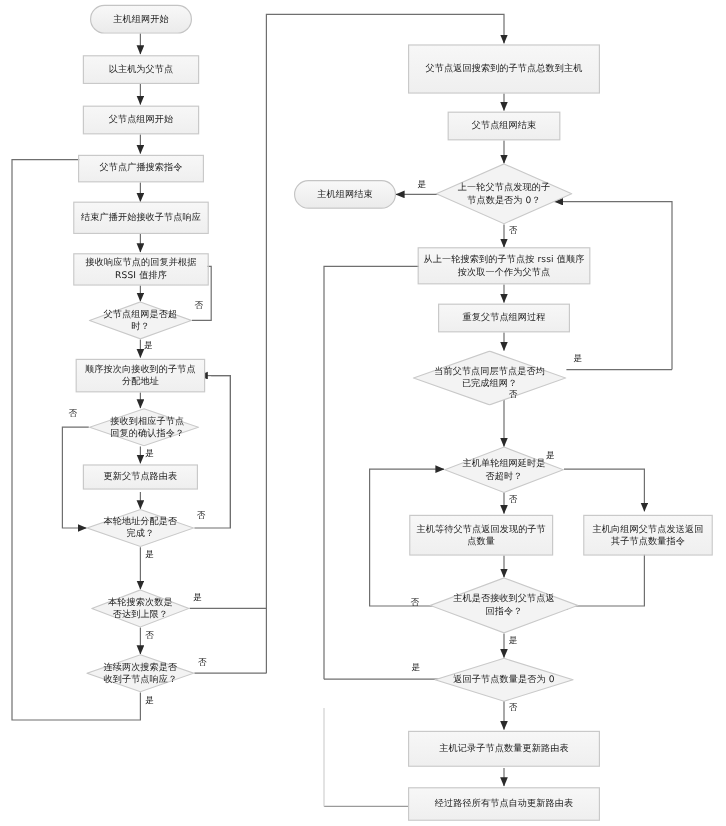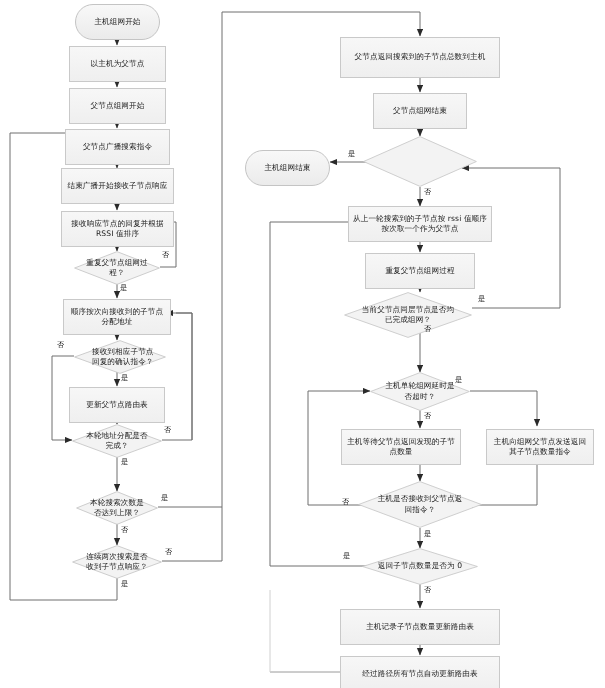--- a/index.html
+++ b/index.html
@@ -24,21 +24,21 @@
     position:absolute;
     box-sizing:border-box;
     display:flex;
     align-items:center;
     justify-content:center;
     text-align:center;
     color:#1a1a1a;
     font-size:7.6px;
     line-height:10.5px;
     letter-spacing:0.1px;
-    padding:17px 3px;
+    padding:5px 3px;
   }
   .proc{
     background:linear-gradient(180deg,#f7f7f7 0%,#efefef 100%);
     border:1px solid #c9c9c9;
   }
   .term{
     background:linear-gradient(180deg,#f8f8f8 0%,#ebebeb 100%);
     border:1px solid #c4c4c4;
     border-radius:999px;
   }
@@ -165,21 +165,21 @@
   </div>
 
   <div class="node proc" style="left:61px;top:211px;width:113px;height:27px;">
     <span>接收响应节点的回复并根据 RSSI 值排序</span>
   </div>
 
   <div class="node dec" style="left:74px;top:251px;width:86px;height:32px;">
     <svg class="decshape" viewBox="0 0 86 32" preserveAspectRatio="none">
       <polygon points="43,0.6 85.4,16 43,31.4 0.6,16" fill="#f3f3f3" stroke="#c9c9c9" stroke-width="0.9"></polygon>
     </svg>
-    <span class="dectext">重复父节点组网过程？</span>
+    <span class="dectext">父节点组网是否超时？</span>
   </div>
 
   <div class="node proc" style="left:63px;top:299px;width:108px;height:28px;">
     <span>顺序按次向接收到的子节点分配地址</span>
   </div>
 
   <div class="node dec" style="left:74px;top:340px;width:92px;height:32px;text-align:right;">
     <svg class="decshape" viewBox="0 0 92 32" preserveAspectRatio="none">
       <polygon points="46,0.6 91.4,16 46,31.4 0.6,16" fill="#f3f3f3" stroke="#c9c9c9" stroke-width="0.9"></polygon>
     </svg>
@@ -216,20 +216,21 @@
   </div>
 
   <div class="node proc" style="left:373px;top:93px;width:94px;height:24px;">
     <span>父节点组网结束</span>
   </div>
 
   <div class="node dec" style="left:363px;top:136px;width:114px;height:51px;">
     <svg class="decshape" viewBox="0 0 114 51" preserveAspectRatio="none">
       <polygon points="57,0.6 113.4,25.5 57,50.4 0.6,25.5" fill="#f3f3f3" stroke="#c9c9c9" stroke-width="0.9"></polygon>
     </svg>
+    <span class="dectext">上一轮父节点发现的子节点数是否为 0？</span>
   </div>
 
   <div class="node term" style="left:245px;top:150px;width:85px;height:24px;">
     <span>主机组网结束</span>
   </div>
 
   <div class="node proc" style="left:348px;top:206px;width:144px;height:31px;">
     <span>从上一轮搜索到的子节点按 rssi 值顺序按次取一个作为父节点</span>
   </div>
 

